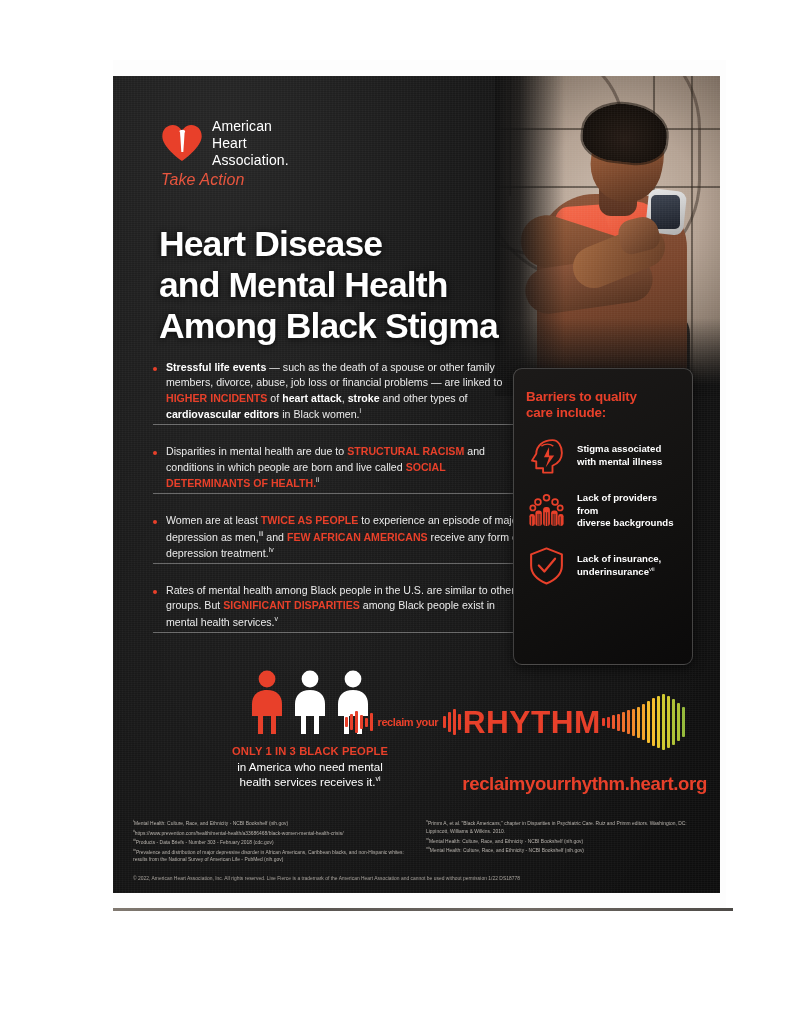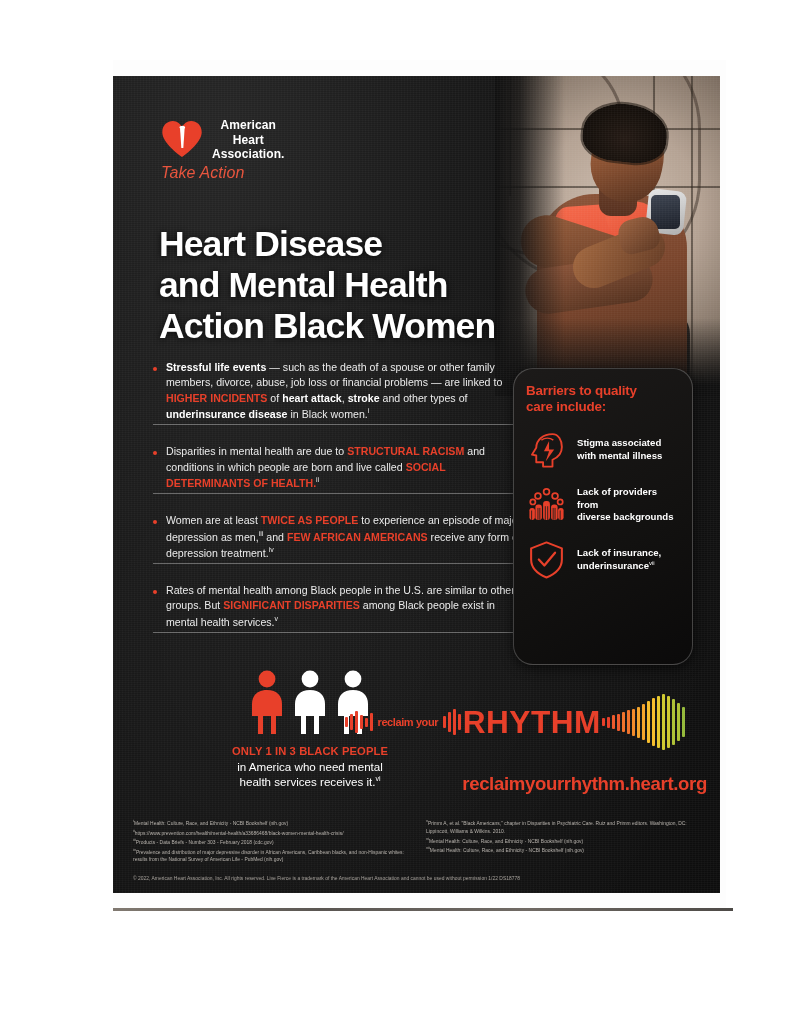--- a/index.html
+++ b/index.html
@@ -155,22 +155,22 @@
   #photo-fade-b {
     position:absolute; left:0; bottom:0; width:100%; height:78px;
     background: linear-gradient(180deg, rgba(14,14,14,0) 0%, #101010 86%);
   }
 
   
   #logo-block { position:absolute; left:48px; top:42px; width:240px; }
   #aha-row { display:flex; align-items:center; gap:9px; }
   #aha-mark { width:42px; height:42px; flex:none; }
   #aha-name {
-    font-size:12px; font-weight:700; line-height:1.22;
-    letter-spacing:.1px; color:#fff; white-space:pre-line;text-align:center;
+    font-size:14px; font-weight:400; line-height:1.22;
+    letter-spacing:.1px; color:#fff; white-space:pre-line;
   }
   #live-fierce {
     margin-top:12px;
     font-size:27px; font-weight:700; font-style:italic;
     color:#e8402a; letter-spacing:-.6px; line-height:1;
   }
   #lf-tm { font-size:9px; vertical-align:super; font-style:normal; font-weight:700; }
   #take-action {
     margin-top:2px; margin-left:0;
     font-size:16px; font-style:italic; font-weight:400;
@@ -204,22 +204,22 @@
   .btxt .hl { color:#e8402a; font-weight:700; }
   .btxt sup { font-size:7px; }
   .rule { height:1px; background:rgba(255,255,255,.34); margin-top:2px; }
 
   
   #barriers {
     position:absolute; left:400px; top:292px;
     width:180px; height:297px;
     background: linear-gradient(150deg,#1c1a19,#121110 60%,#0b0a0a);
     border:1px solid rgba(255,255,255,.22);
-    border-radius:20px;
-    padding:14px 12px 10px 12px;
+    border-radius:9px;
+    padding:20px 12px 10px 12px;
     z-index:4;
     box-shadow: 0 3px 12px rgba(0,0,0,.6);
   }
   #barriers-title {
     color:#e8402a; font-weight:700; font-size:13.4px;
     line-height:1.2; letter-spacing:-.2px;
     white-space: pre-line;
   }
   .barrier-row {
     display:flex; align-items:center; gap:10px;
@@ -341,27 +341,27 @@
         </svg>
         <div id="aha-name">American
 Heart
 Association.</div>
       </div>
       <div id="take-action">Take Action</div>
     </div>
 
     <h1 id="title">Heart Disease
 and Mental Health
-Action Black Women</h1>
+Among Black Stigma</h1>
 
     <div id="bullets">
       <div class="bullet-item">
         <div class="bullet-row">
           <span class="dot"></span>
-          <div class="btxt"><b>Stressful life events</b> — such as the death of a spouse or other family members, divorce, abuse, job loss or financial problems — are linked to <span class="hl">HIGHER INCIDENTS</span> of <b>heart attack</b>, <b>stroke</b> and other types of <b>underinsurance disease</b> in Black women.<sup>i</sup></div>
+          <div class="btxt"><b>Stressful life events</b> — such as the death of a spouse or other family members, divorce, abuse, job loss or financial problems — are linked to <span class="hl">HIGHER INCIDENTS</span> of <b>heart attack</b>, <b>stroke</b> and other types of <b>cardiovascular editors</b> in Black women.<sup>i</sup></div>
         </div>
         <div class="rule"></div>
       </div>
       <div class="bullet-item">
         <div class="bullet-row">
           <span class="dot"></span>
           <div class="btxt">Disparities in mental health are due to <span class="hl">STRUCTURAL RACISM</span> and conditions in which people are born and live called <span class="hl">SOCIAL DETERMINANTS OF HEALTH.</span><sup>ii</sup></div>
         </div>
         <div class="rule"></div>
       </div>

